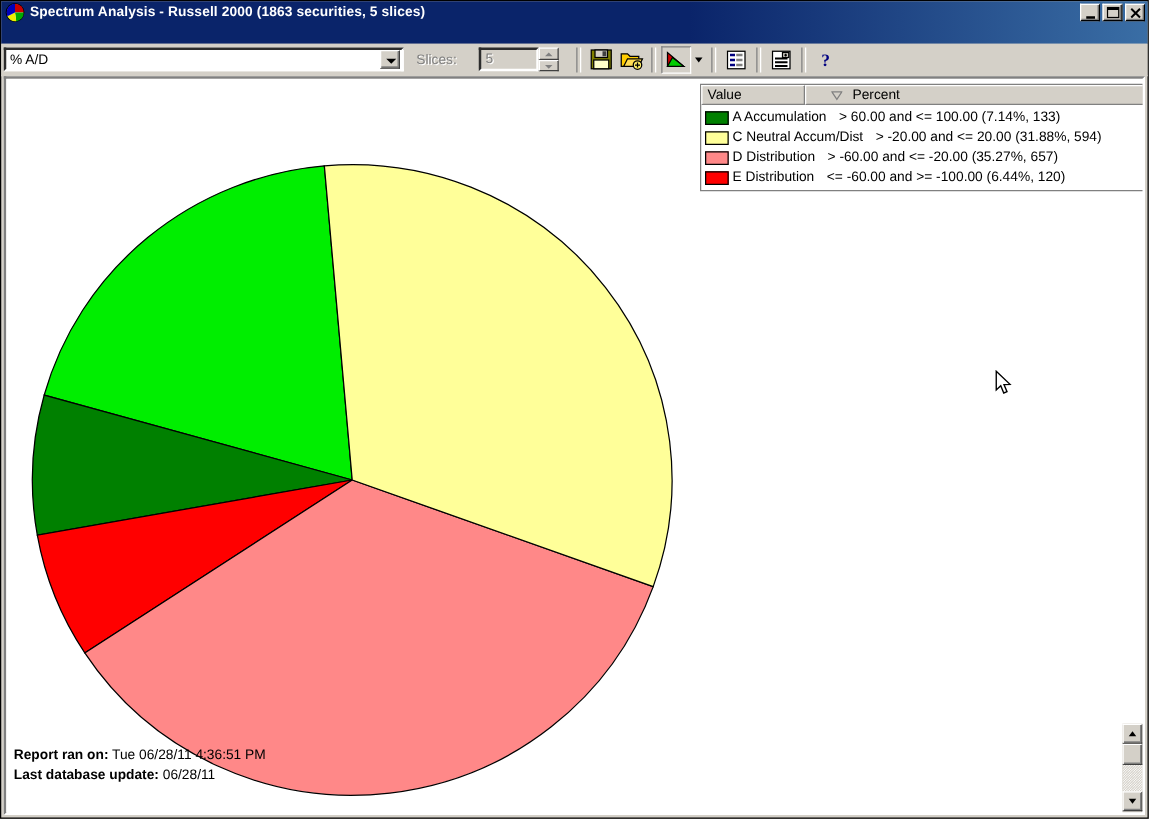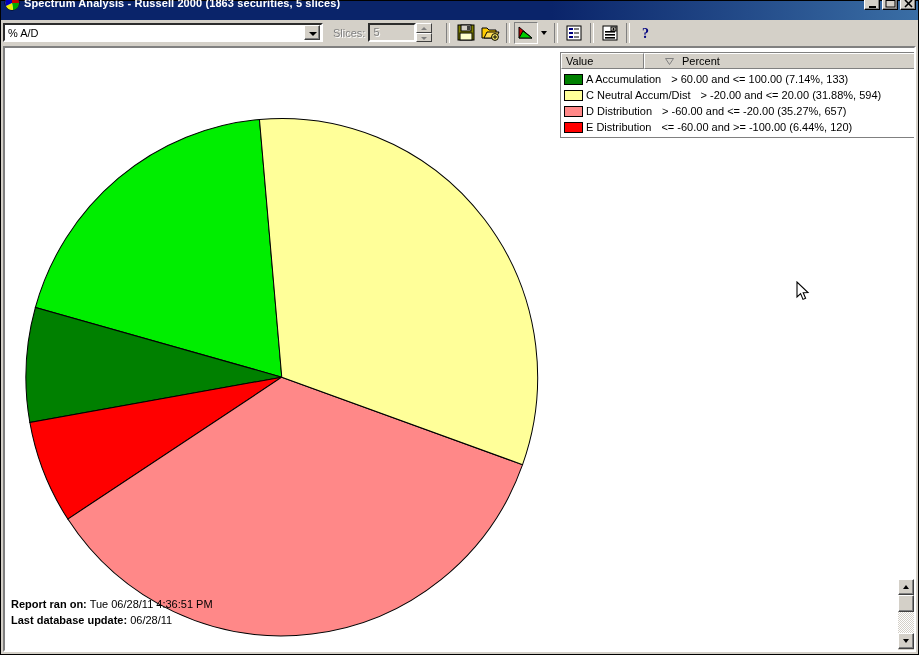--- a/index.html
+++ b/index.html
@@ -19,21 +19,21 @@
     position: absolute; left: 0; top: 0;
     width: 919px; height: 655px;
     background: #d4d0c8;
     border: 1px solid #000;
     box-sizing: border-box;
     display: flex; flex-direction: column;
   }
 
   
   .titlebar {
-    height: 19px; min-height: 19px;
+    height: 34px; min-height: 19px;
     background: linear-gradient(to right, #0a246a 0%, #0a246a 60%, #3a6ea5 100%);
     display: flex; align-items: center;
     padding: 0 2px 16px 3px;
     box-sizing: border-box;
     justify-content: space-between;
   }
   .title-icon {
     width: 16px; height: 16px; margin-right: 4px;
     flex: 0 0 16px;
   }
@@ -91,21 +91,21 @@
     box-sizing: border-box;
   }
   .combo-arrow::after {
     content: ""; position: absolute; left: 4px; top: 6px;
     border-left: 4px solid transparent; border-right: 4px solid transparent;
     border-top: 4px solid #000;
   }
   .slices-label {
     color: #808080; font-size: 11px;
     text-shadow: 1px 1px 0 #fff;
-    margin-right: 3px;
+    margin-right: 18px;
   }
   .spinner {
     display: flex; height: 19px; margin-right: 10px;
   }
   .spin-field {
     width: 48px; height: 19px;
     background: #d4d0c8;
     border: 2px inset #d4d0c8;
     border-top-color: #808080; border-left-color: #808080;
     border-right-color: #fff; border-bottom-color: #fff;

